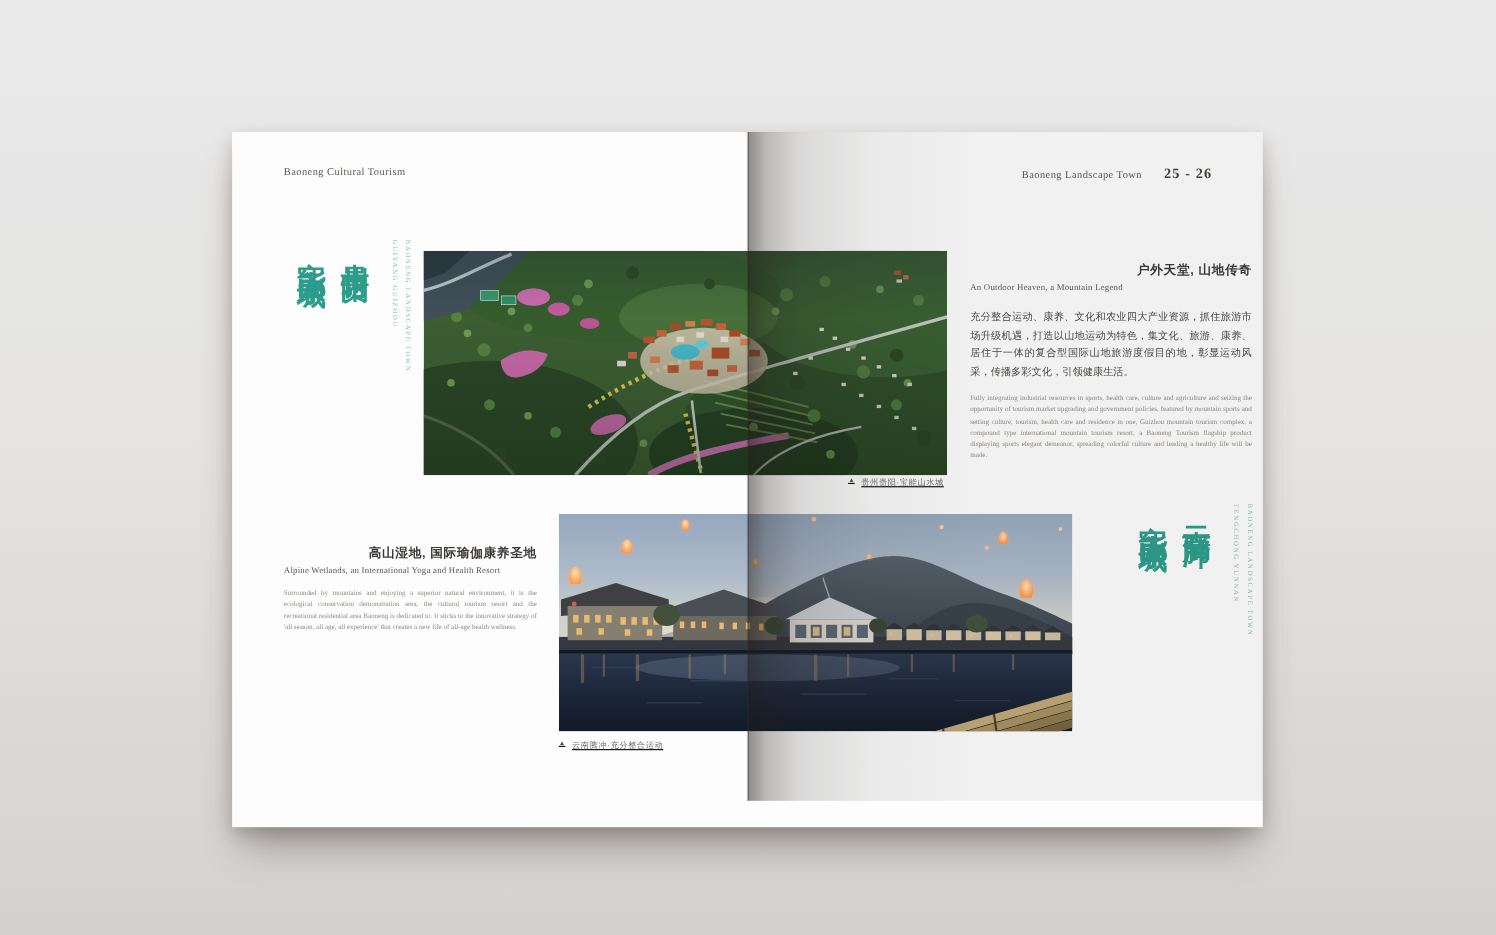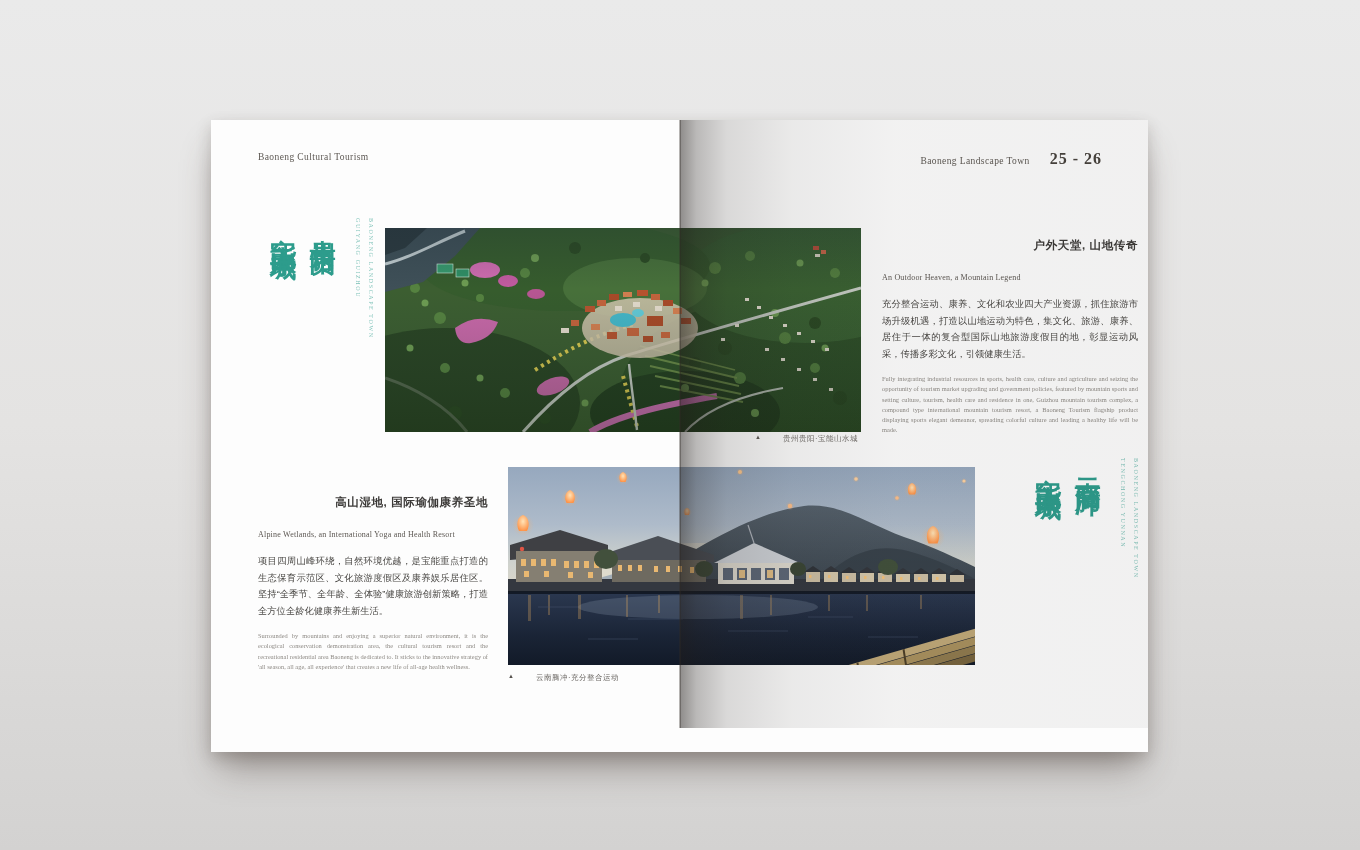--- a/index.html
+++ b/index.html
@@ -37,52 +37,52 @@
   
   .runhead-left{
     position:absolute; left:47px; top:32px;
     font-size:9.5px; letter-spacing:.4px; color:#5d5853;
   }
   .runhead-right{
     position:absolute; right:46px; top:30px; display:flex; align-items:baseline; gap:20px;
     z-index:45;
   }
   .runhead-right .rh-title{ font-size:9.5px; letter-spacing:.4px; color:#58534e; }
-  .runhead-right .rh-pages{ font-size:16px; font-weight:bold; letter-spacing:1px; color:#45403b; }
+  .runhead-right .rh-pages{ font-size:13px; font-weight:bold; letter-spacing:1px; color:#45403b; }
 
   
   .vtitle{ position:absolute; display:flex; flex-direction:row; z-index:30; }
   .vtitle .v-col{ writing-mode:vertical-rl; }
   .vtitle .zh{ font-size:26px; font-weight:bold; letter-spacing:4px; line-height:1.18; }
   .vtitle .zh div{ margin-left:9px; }
   .vtitle .en{ font-size:6px; letter-spacing:1.6px; line-height:1.6; opacity:.62; margin-left:12px; }
   .vtitle .en div{ margin-left:3px; }
   .vtitle-guiyang{ left:47px; top:98px; }
   .vtitle-tengchong{ left:812px; top:338px; }
 
   
   .section{ position:absolute; z-index:30; }
   .sec-right{ left:671px; top:118px; width:256px; }
   .sec-left{ left:47px; top:375px; width:230px; }
   .sec-zh-head{ font-size:11.5px; font-weight:bold; letter-spacing:.6px; color:#3c3a38;
     font-family:"Liberation Sans", sans-serif;text-align:right; }
-  .sec-en-head{ font-size:8px; color:#5c5752; margin-top:20px; letter-spacing:.2px; }
+  .sec-en-head{ font-size:8px; color:#5c5752; margin-top:4px; letter-spacing:.2px; }
   .sec-zh-body{ font-size:9.3px; line-height:1.78; color:#4a4845; text-align:justify; margin-top:14px;
     font-family:"Liberation Sans", sans-serif; }
   .sec-en-body{ font-size:6.4px; line-height:1.6; color:#8f8b86; text-align:justify; margin-top:12px; }
 
   
   .render{ position:absolute; overflow:hidden; z-index:20; }
   .render svg{ display:block; width:100%; height:100%; }
   .render-aerial{ left:174px; top:108px; width:476px; height:204px; }
   .render-lake{ left:297px; top:347px; width:467px; height:198px; }
 
   
-  .caption{ position:absolute; display:flex; align-items:flex-start; gap:22px; z-index:45;
-    font-family:"Liberation Sans", sans-serif; }
+  .caption{ position:absolute; display:flex; align-items:flex-start; gap:6px; z-index:45;
+    font-family:"Liberation Sans", sans-serif;text-decoration:underline; }
   .caption .tri{ font-size:6px; color:#55514d; }
   .caption .cap-text{ font-size:7.5px; letter-spacing:.5px; color:#6e6a66; }
   .caption-1{ right:290px; top:314px; }
   .caption-2{ left:297px; top:553px; }
 </style>
 </head>
 <body>
 
 <div class="canvas">
   <div class="spread">
@@ -432,21 +432,20 @@
     </div>
 
     <div class="caption caption-2">
       <span class="tri">▲</span>
       <span class="cap-text">云南腾冲·充分整合运动</span>
     </div>
 
     <div class="section sec-left">
       <div class="sec-zh-head">高山湿地, 国际瑜伽康养圣地</div>
       <div class="sec-en-head">Alpine Wetlands, an International Yoga and Health Resort</div>
-      <p class="sec-zh-body">项目四周山峰环绕，自然环境优越，是宝能重点打造的生态保育示范区、文化旅游度假区及康养娱乐居住区。坚持“全季节、全年龄、全体验”健康旅游创新策略，打造全方位全龄化健康养生新生活。</p>
       <p class="sec-en-body">Surrounded by mountains and enjoying a superior natural environment, it is the ecological conservation demonstration area, the cultural tourism resort and the recreational residential area Baoneng is dedicated to. It sticks to the innovative strategy of 'all season, all age, all experience' that creates a new life of all-age health wellness.</p>
     </div>
 
     <div class="vtitle vtitle-tengchong" style="color:#2d9c8c;">
       <div class="v-col zh">
         <div>云南腾冲</div>
         <div>宝能山水城</div>
       </div>
       <div class="v-col en">
         <div>BAONENG LANDSCAPE TOWN</div>

